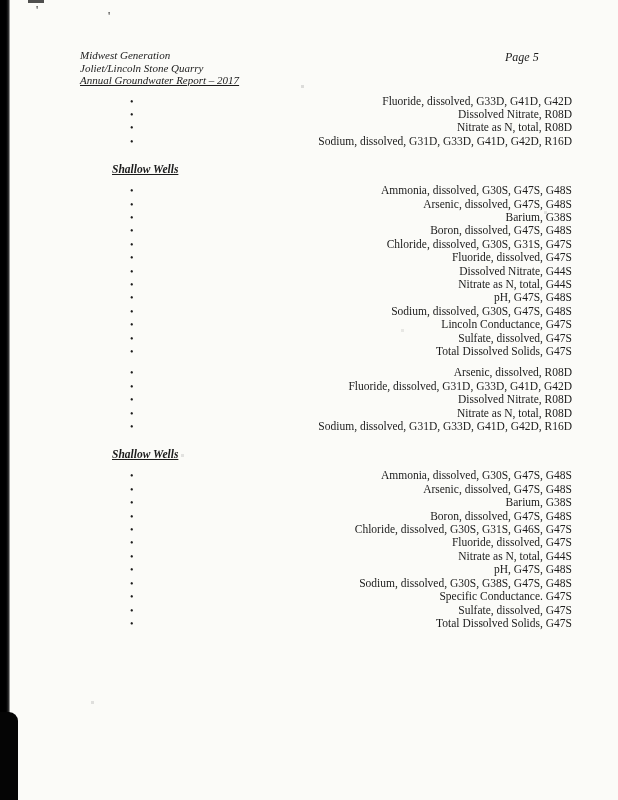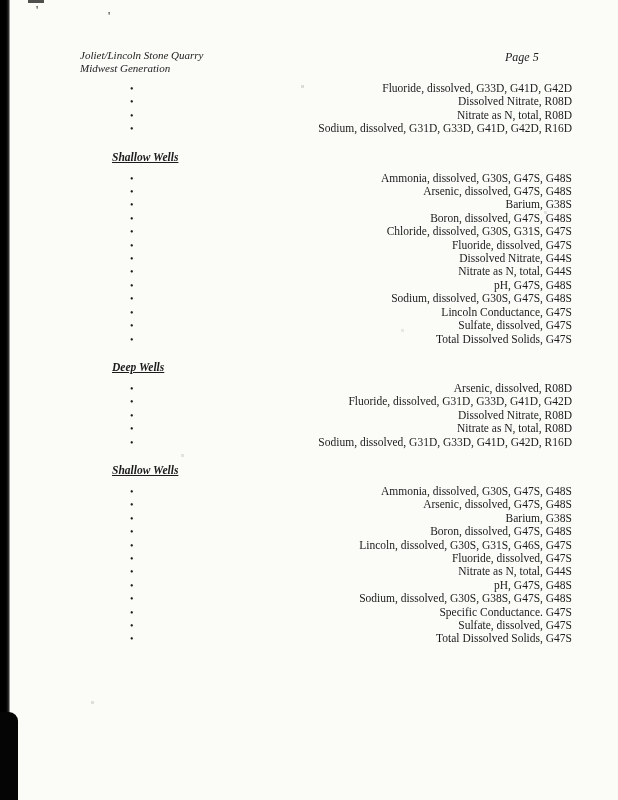--- a/index.html
+++ b/index.html
@@ -77,22 +77,23 @@
   <div class="scan-edge-left"></div>
   <div class="scan-edge-bottom"></div>
   <div class="scan-top-mark"></div>
   <div class="specks"></div>
   <div class="artifact a1">'</div>
   <div class="artifact a2">'</div>
 
   <div class="page-number">Page 5</div>
 
   <div class="header">
+    <div class="hline">Midwest Generation</div>
     <div class="hline">Joliet/Lincoln Stone Quarry</div>
-    <div class="hline">Midwest Generation</div>
+    <div class="hline underlined">Annual Groundwater Report – 2017</div>
   </div>
 
   <div class="content">
 
     <ul class="list">
   <li class="list-item">
     <span class="bullet">•</span>
     <span class="item-text">Fluoride, dissolved, G33D, G41D, G42D</span>
   </li>
 
@@ -174,21 +175,20 @@
     <span class="bullet">•</span>
     <span class="item-text">Sulfate, dissolved, G47S</span>
   </li>
 
   <li class="list-item">
     <span class="bullet">•</span>
     <span class="item-text">Total Dissolved Solids, G47S</span>
   </li>
 </ul>
 
-    <h3 class="well-heading">Deep Wells</h3>
     <ul class="list">
   <li class="list-item">
     <span class="bullet">•</span>
     <span class="item-text">Arsenic, dissolved, R08D</span>
   </li>
 
   <li class="list-item">
     <span class="bullet">•</span>
     <span class="item-text">Fluoride, dissolved, G31D, G33D, G41D, G42D</span>
   </li>
@@ -227,21 +227,21 @@
     <span class="item-text">Barium, G38S</span>
   </li>
 
   <li class="list-item">
     <span class="bullet">•</span>
     <span class="item-text">Boron, dissolved, G47S, G48S</span>
   </li>
 
   <li class="list-item">
     <span class="bullet">•</span>
-    <span class="item-text">Lincoln, dissolved, G30S, G31S, G46S, G47S</span>
+    <span class="item-text">Chloride, dissolved, G30S, G31S, G46S, G47S</span>
   </li>
 
   <li class="list-item">
     <span class="bullet">•</span>
     <span class="item-text">Fluoride, dissolved, G47S</span>
   </li>
 
   <li class="list-item">
     <span class="bullet">•</span>
     <span class="item-text">Nitrate as N, total, G44S</span>

